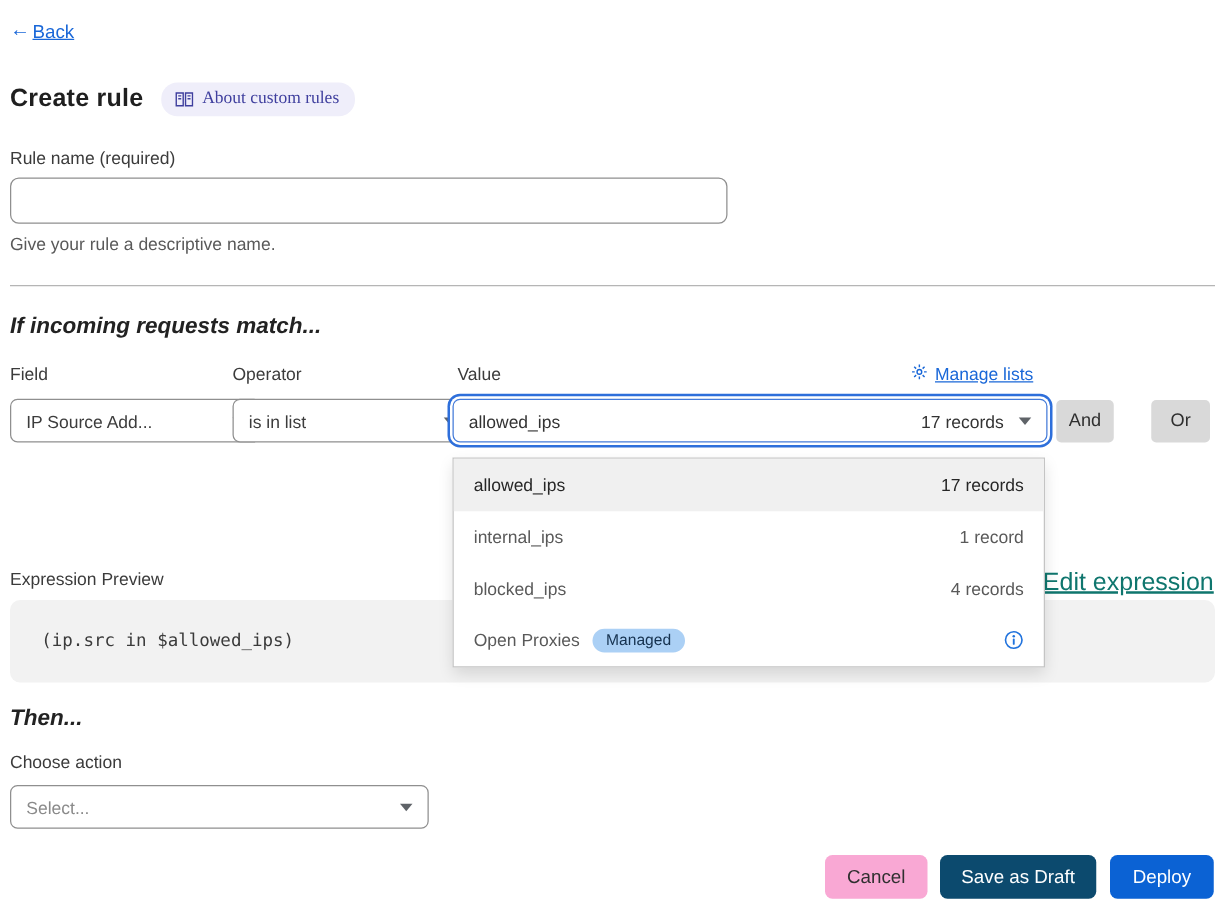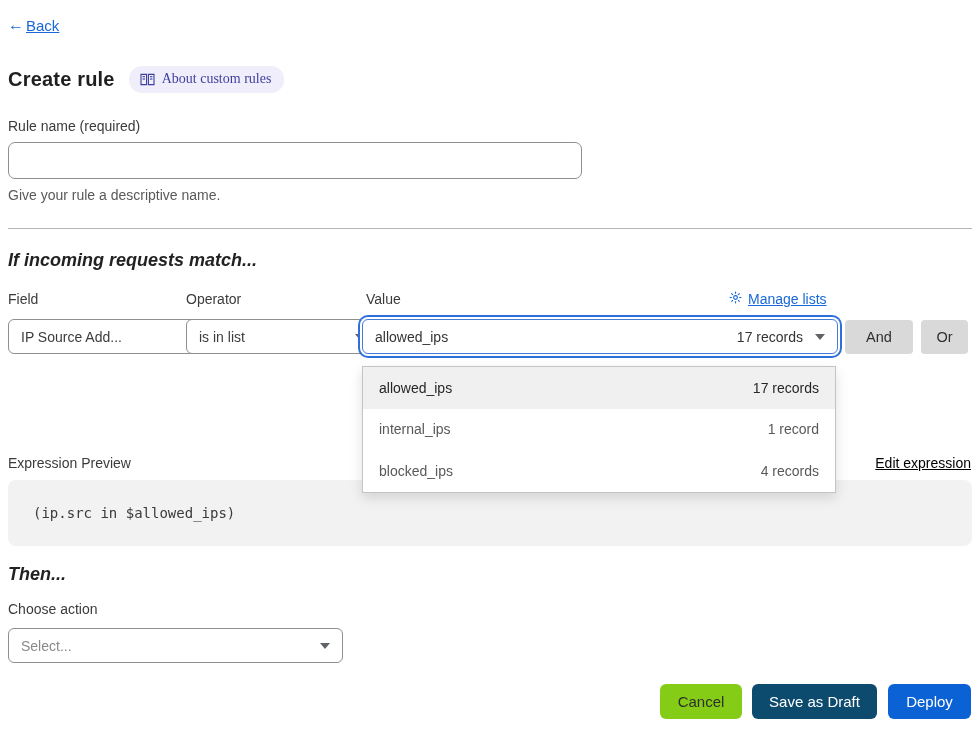--- a/index.html
+++ b/index.html
@@ -33,47 +33,47 @@
   .manage-lists .link-text { text-decoration:underline; }
 
   .select-box { position:absolute; top:319px; height:35px; border:1px solid #8f8f8f; border-radius:6px; background:#fff; display:flex; align-items:center; justify-content:space-between; padding:0 12px; font-size:14px; color:#3c3c3c; cursor:pointer; }
   .caret { width:0; height:0; border-left:5px solid transparent; border-right:5px solid transparent; border-top:6px solid #5f6368; flex:none; }
   .field-select { left:8px; width:201px; }
   .operator-select { left:186px; width:192px; }
   .value-select { left:362px; width:476px; border:1px solid #447bd9; box-shadow:0 0 0 2px #ffffff, 0 0 0 4px #2e6fdb; color:#333; }
   .value-right { display:flex; align-items:center; gap:12px; }
 
   .chip-btn { position:absolute; top:320px; height:34px; background:#d9d9d9; border:none; border-radius:4px; font-size:14.5px; color:#2f2f2f; font-family:inherit; cursor:pointer; }
-  .and-btn { left:845px; width:68px; }
+  .and-btn { left:845px; width:46px; }
   .or-btn { left:921px; width:47px; }
 
   
   .list-menu { position:absolute; left:362px; top:366px; width:474px; background:#fff; border:1px solid #c4c4c4; box-shadow:0 5px 12px rgba(0,0,0,.13); z-index:10; }
   .menu-row { height:41.5px; display:flex; align-items:center; justify-content:space-between; padding:0 16px; font-size:14px; color:#595959; cursor:pointer; }
   .menu-row.highlighted { background:#f0f0f0; color:#262626; }
   .menu-row .row-left { display:flex; align-items:center; gap:10px; }
   .managed-badge { background:#abd0f5; color:#16324f; font-size:12.5px; padding:2.5px 11px; border-radius:11px; }
   .info-icon { display:flex; cursor:pointer; }
 
   
   .expr-label { position:absolute; left:8px; top:455px; font-size:14px; color:#3b3b3b; }
-  .edit-link { position:absolute; top:455px; right:8px; font-size:14px; color:#000000; text-decoration:underline; cursor:pointer; }
+  .edit-link { position:absolute; top:455px; right:8px; font-size:20px; color:#0f766e; text-decoration:underline; cursor:pointer; }
   .expr-block { position:absolute; left:8px; top:480px; width:964px; height:66px; background:#f2f2f2; border-radius:8px; display:flex; align-items:center; padding:0 25px; }
   .expr-code { font-family:"DejaVu Sans Mono","Liberation Mono",monospace; font-size:14px; color:#3a3a3a; }
 
   
   .then-heading { top:564px; }
   .choose-label { left:8px; top:601px; }
   .action-select { left:8px; top:628px; width:335px; }
   .action-select { position:absolute; top:628px; height:35px; }
   .placeholder-text { color:#8a8a8a; }
 
   
   .footer-btn { position:absolute; top:684px; height:35px; border:none; border-radius:6px; font-size:15px; font-family:inherit; cursor:pointer; }
-  .cancel-btn { left:660px; width:82px; background:#84cc16; color:#2f2f2f; }
+  .cancel-btn { left:660px; width:82px; background:#f9a8d4; color:#2f2f2f; }
   .save-draft-btn { left:752px; width:125px; background:#0c4a6e; color:#fff; }
   .deploy-btn { left:888px; width:83px; background:#0b62d4; color:#fff; }
 </style>
 </head>
 <body>
 
 <div class="page">
 
   <div class="back-link">
     <span class="arrow">←</span>
@@ -159,20 +159,33 @@
       <span>17 records</span>
     </div>
     <div class="menu-row">
       <span>internal_ips</span>
       <span>1 record</span>
     </div>
     <div class="menu-row">
       <span>blocked_ips</span>
       <span>4 records</span>
     </div>
+    <div class="menu-row">
+      <span class="row-left">
+        <span>Open Proxies</span>
+        <span class="managed-badge">Managed</span>
+      </span>
+      <span class="info-icon">
+        <svg width="16" height="16" viewBox="0 0 16 16">
+          <circle cx="8" cy="8" r="6.6" fill="none" stroke="#2173dd" stroke-width="1.3"></circle>
+          <circle cx="8" cy="4.9" r="1" fill="#2173dd"></circle>
+          <rect x="7.25" y="6.8" width="1.5" height="5" rx="0.7" fill="#2173dd"></rect>
+        </svg>
+      </span>
+    </div>
   </div>
 
   <div class="section-heading then-heading">Then...</div>
   <div class="field-label choose-label" style="position:absolute">Choose action</div>
 
   <div class="select-box action-select" style="left:8px; width:335px;">
     <span class="placeholder-text">Select...</span>
     <span class="caret"></span>
   </div>
 

